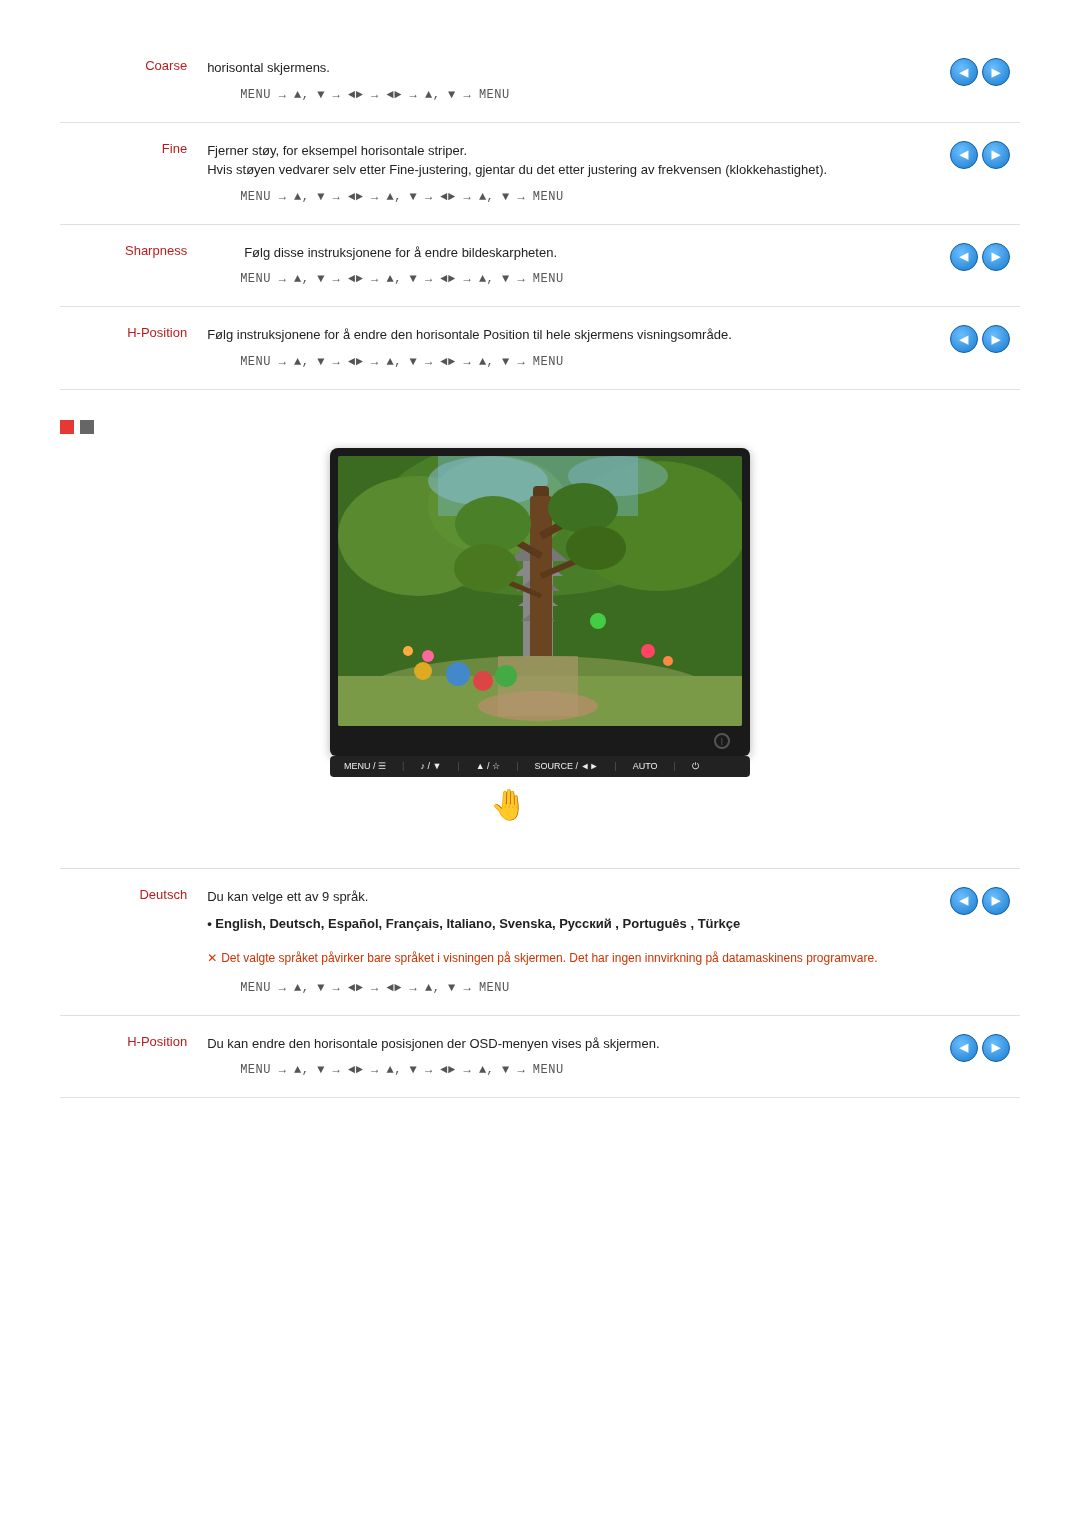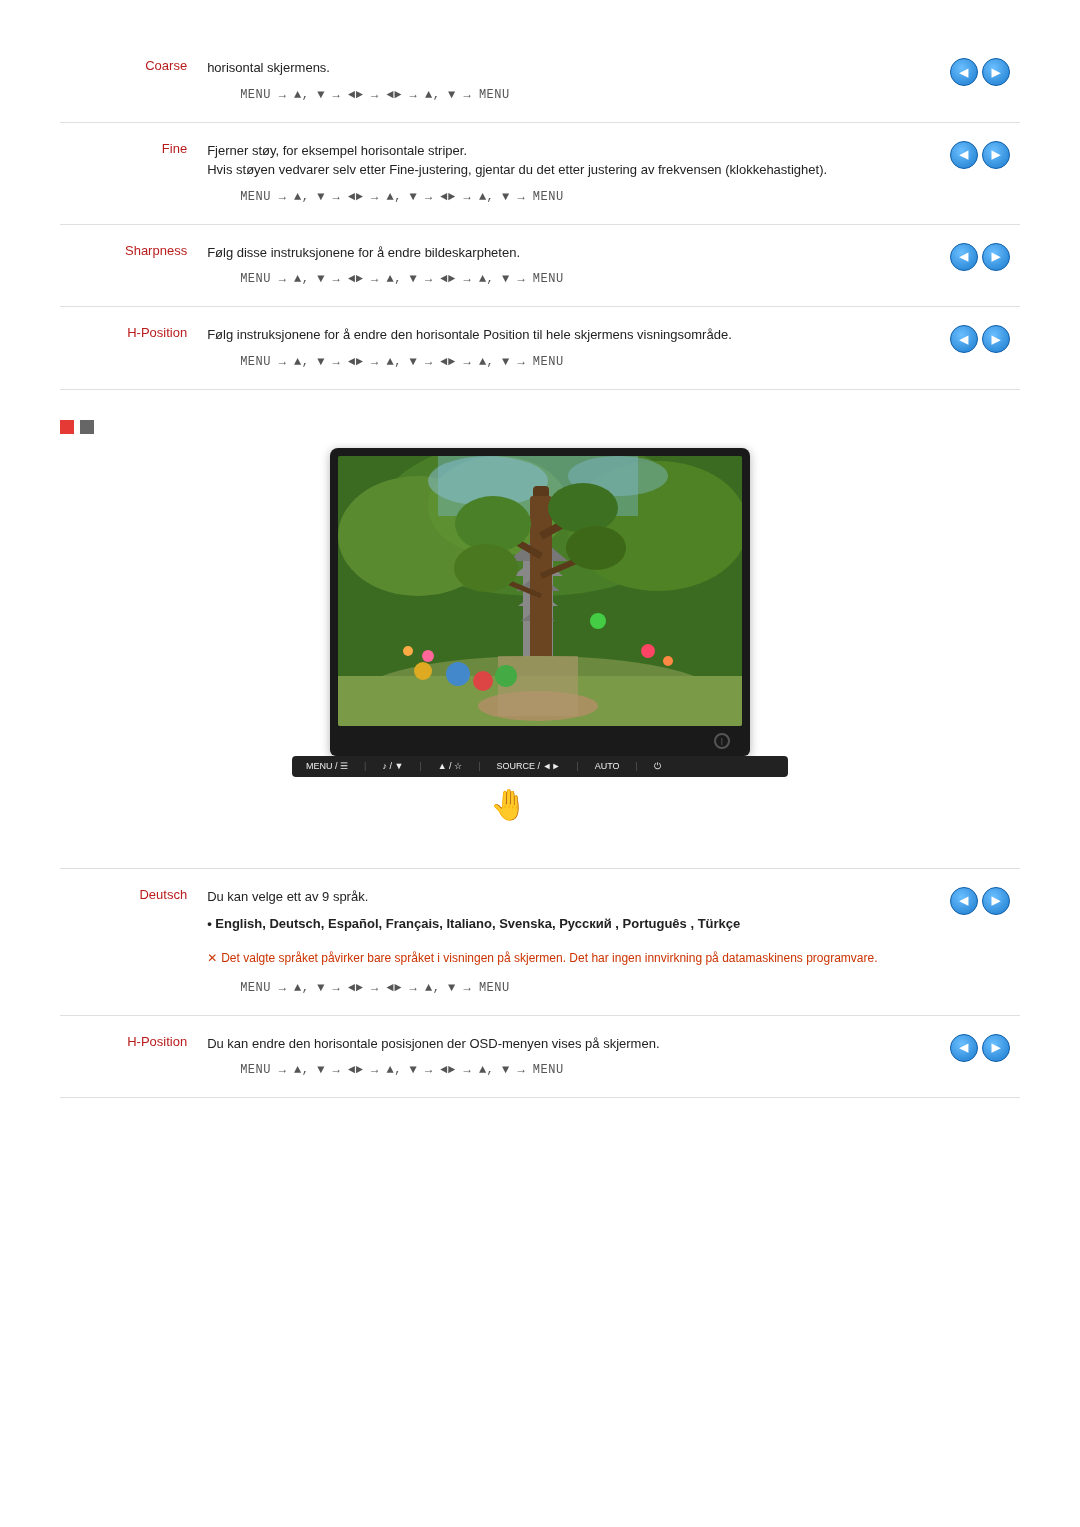--- a/index.html
+++ b/index.html
@@ -168,21 +168,21 @@
     }
 
     
     .monitor-controls {
       background: #222;
       border-radius: 4px;
       padding: 5px 14px;
       display: flex;
       align-items: center;
       gap: 16px;
-      width: 496px;
+      width: 420px;
       margin: 0 auto 6px auto;
       font-size: 9px;
       color: #eee;
     }
     .ctrl-item {
       display: flex;
       align-items: center;
       gap: 2px;
       font-size: 9px;
       white-space: nowrap;
@@ -253,21 +253,21 @@
         <td class="col-buttons">
           <div class="nav-btns">
             <div class="nav-btn btn-left">◀</div>
             <div class="nav-btn btn-right">▶</div>
           </div>
         </td>
       </tr>
       <tr>
         <td class="col-label">Sharpness</td>
         <td class="col-content">
-          <div class="desc" style="white-space: pre-line;">Følg disse instruksjonene for å endre bildeskarpheten.</div>
+          <div class="desc" style="white-space: pre-line; margin-left: 37px;">Følg disse instruksjonene for å endre bildeskarpheten.</div>
           <div class="menu-path">MENU → ▲, ▼ → ◄► → ▲, ▼ → ◄► → ▲, ▼ → MENU</div>
         </td>
         <td class="col-buttons">
           <div class="nav-btns">
             <div class="nav-btn btn-left">◀</div>
             <div class="nav-btn btn-right">▶</div>
           </div>
         </td>
       </tr>
       <tr>

